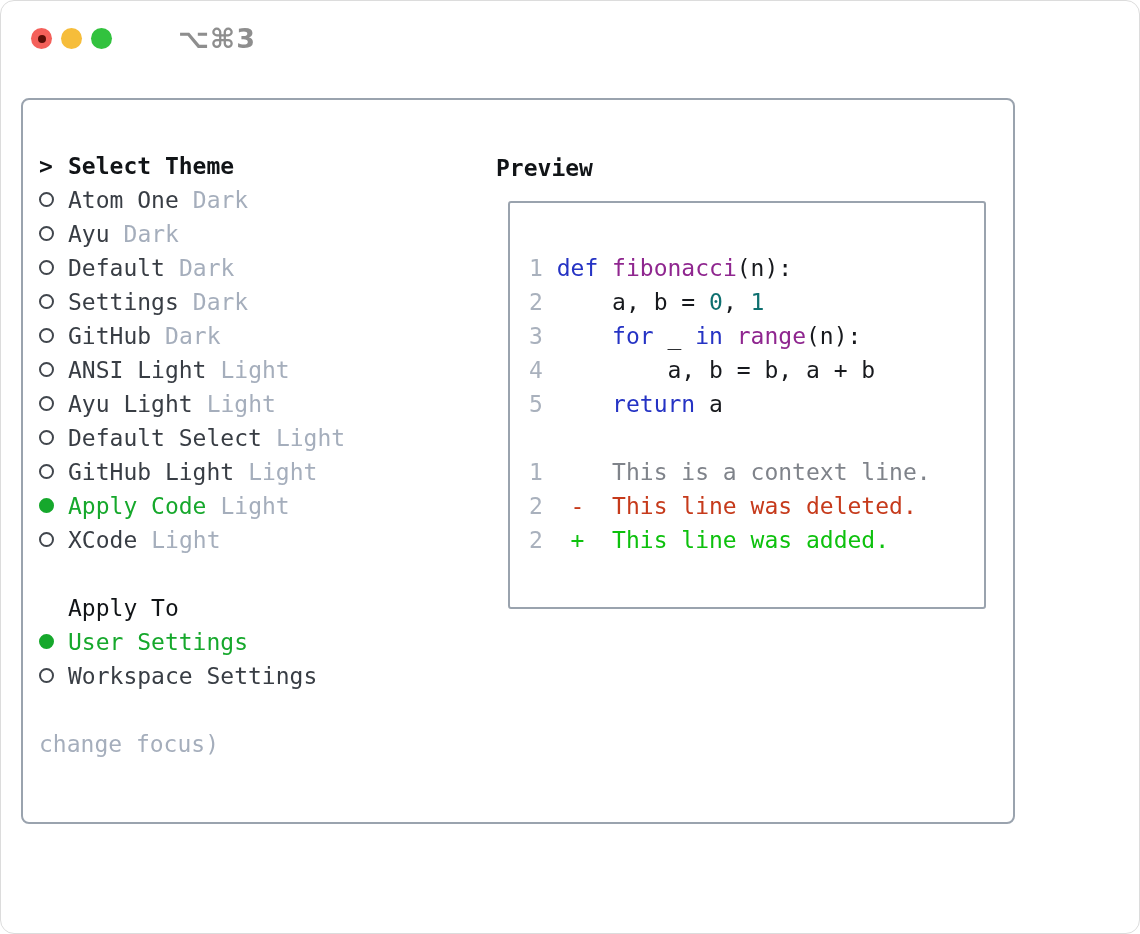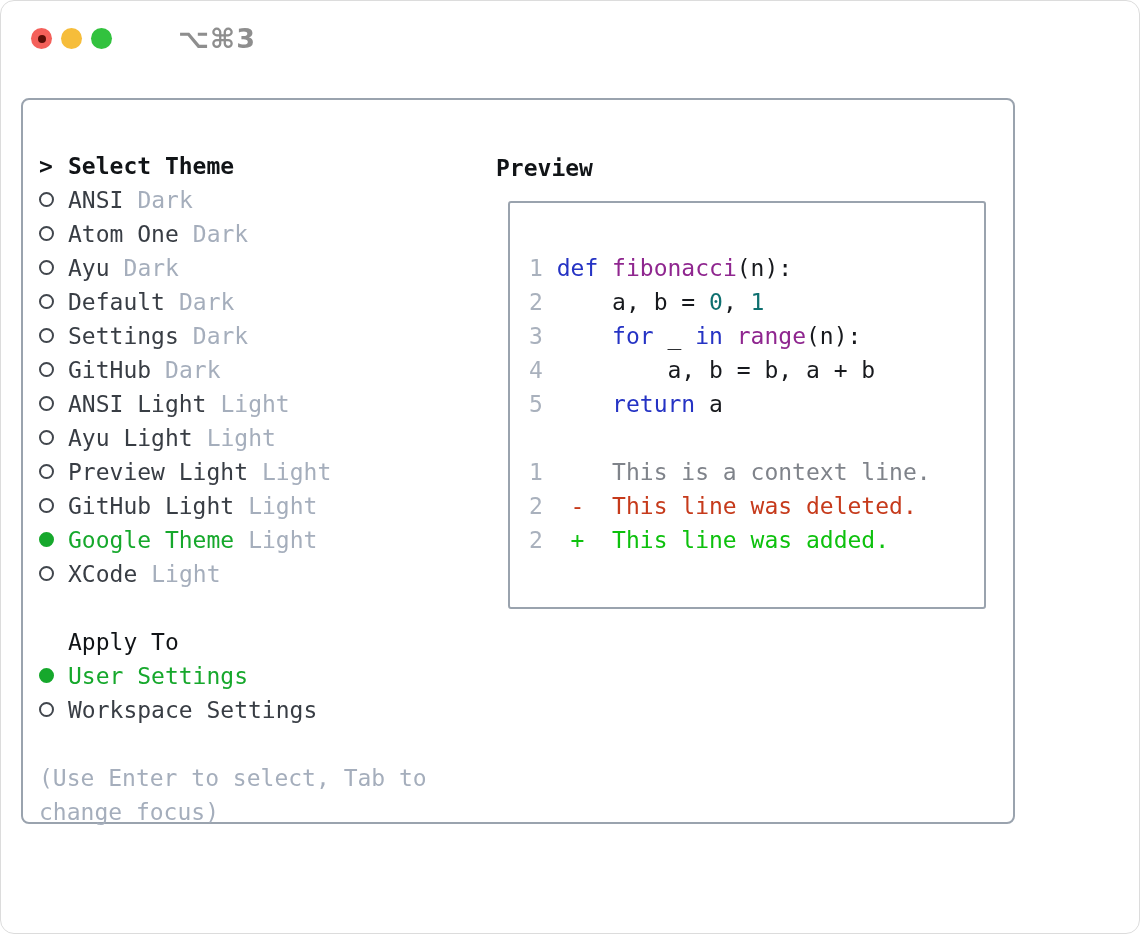--- a/index.html
+++ b/index.html
@@ -64,48 +64,46 @@
   </div>
 
   <div class="main-box">
 
     <div class="left-col">
       <div class="row">
         <span class="cell-icon cursor-ch">&gt;</span><span class="hdr">Select Theme</span>
       </div>
 
       <div id="theme-list">
-          <div class="row"><span class="cell-icon"><span class="radio"></span></span><span class="t-name">ANSI</span><span class="t-suffix">Dark</span></div>
           <div class="row"><span class="cell-icon"><span class="radio"></span></span><span class="t-name">Atom One</span><span class="t-suffix">Dark</span></div>
           <div class="row"><span class="cell-icon"><span class="radio"></span></span><span class="t-name">Ayu</span><span class="t-suffix">Dark</span></div>
           <div class="row"><span class="cell-icon"><span class="radio"></span></span><span class="t-name">Default</span><span class="t-suffix">Dark</span></div>
           <div class="row"><span class="cell-icon"><span class="radio"></span></span><span class="t-name">Settings</span><span class="t-suffix">Dark</span></div>
           <div class="row"><span class="cell-icon"><span class="radio"></span></span><span class="t-name">GitHub</span><span class="t-suffix">Dark</span></div>
           <div class="row"><span class="cell-icon"><span class="radio"></span></span><span class="t-name">ANSI Light</span><span class="t-suffix">Light</span></div>
           <div class="row"><span class="cell-icon"><span class="radio"></span></span><span class="t-name">Ayu Light</span><span class="t-suffix">Light</span></div>
-          <div class="row"><span class="cell-icon"><span class="radio"></span></span><span class="t-name">Preview Light</span><span class="t-suffix">Light</span></div>
+          <div class="row"><span class="cell-icon"><span class="radio"></span></span><span class="t-name">Default Select</span><span class="t-suffix">Light</span></div>
           <div class="row"><span class="cell-icon"><span class="radio"></span></span><span class="t-name">GitHub Light</span><span class="t-suffix">Light</span></div>
-          <div class="row"><span class="cell-icon"><span class="radio sel"></span></span><span class="t-name sel-text">Google Theme</span><span class="t-suffix">Light</span></div>
+          <div class="row"><span class="cell-icon"><span class="radio sel"></span></span><span class="t-name sel-text">Apply Code</span><span class="t-suffix">Light</span></div>
           <div class="row"><span class="cell-icon"><span class="radio"></span></span><span class="t-name">XCode</span><span class="t-suffix">Light</span></div>
         </div>
 
       <div class="row"></div>
 
       <div class="row">
         <span class="cell-icon"></span><span class="hdr2">Apply To</span>
       </div>
 
       <div id="apply-options">
           <div class="row"><span class="cell-icon"><span class="radio sel"></span></span><span class="t-name sel-text">User Settings</span></div>
           <div class="row"><span class="cell-icon"><span class="radio"></span></span><span class="t-name">Workspace Settings</span></div>
         </div>
 
       <div class="row"></div>
 
-      <div class="row hint">(Use Enter to select, Tab to</div>
       <div class="row hint">change focus)</div>
     </div>
 
     <div class="preview-header">Preview</div>
 
     <div class="preview-box">
       <div class="code" id="preview-code"><div class="cl"><span class="ln">1 </span><span class="seg-kw">def</span><span class="seg-pl"> </span><span class="seg-fn">fibonacci</span><span class="seg-pl">(n):</span></div><div class="cl"><span class="ln">2 </span><span class="seg-pl">    a, b = </span><span class="seg-num">0</span><span class="seg-pl">, </span><span class="seg-num">1</span></div><div class="cl"><span class="ln">3 </span><span class="seg-pl">    </span><span class="seg-kw">for</span><span class="seg-pl"> _ </span><span class="seg-kw">in</span><span class="seg-pl"> </span><span class="seg-fn">range</span><span class="seg-pl">(n):</span></div><div class="cl"><span class="ln">4 </span><span class="seg-pl">        a, b = b, a + b</span></div><div class="cl"><span class="ln">5 </span><span class="seg-pl">    </span><span class="seg-kw">return</span><span class="seg-pl"> a</span></div><div class="cl"><span class="ln">  </span>&nbsp;</div><div class="cl"><span class="ln">1 </span><span class="seg-ctx">    This is a context line.</span></div><div class="cl"><span class="ln">2 </span><span class="seg-del"> -  This line was deleted.</span></div><div class="cl"><span class="ln">2 </span><span class="seg-add"> +  This line was added.</span></div></div>
     </div>
 
   </div>

